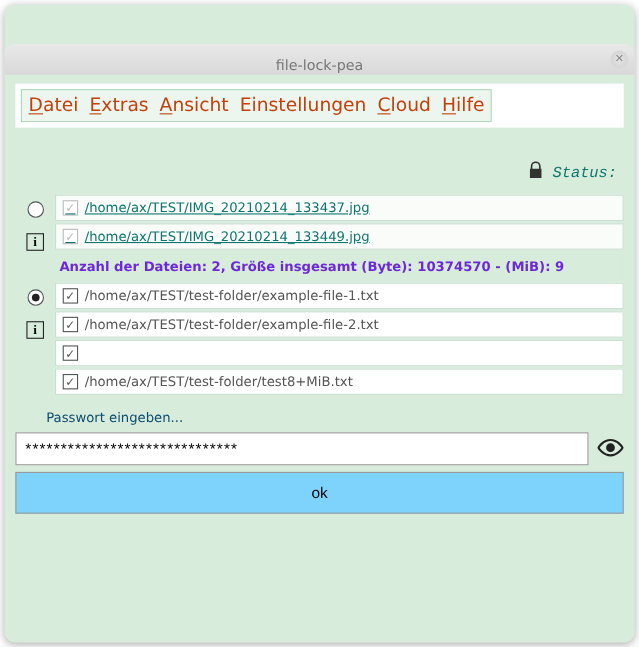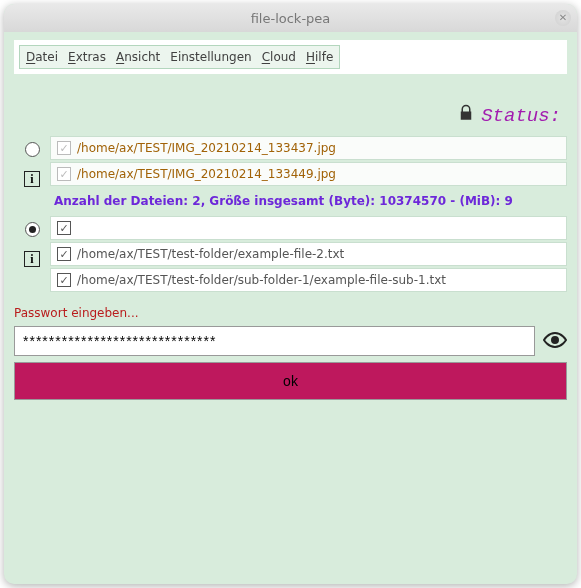--- a/index.html
+++ b/index.html
@@ -21,27 +21,28 @@
     overflow: hidden;
     box-shadow: 0 2px 8px rgba(0,0,0,0.3);
     background: #d8ecdc;
     display: flex;
     flex-direction: column;
   }
   .titlebar {
     height: 28px;
     background: linear-gradient(#e9e9e9, #d8d8d8);
     display: flex;
-    align-items: center;
+    align-items: flex-end;
     justify-content: center;
     position: relative;
     color: #777;
     font-size: 13px;
     border-top-left-radius: 10px;
     border-top-right-radius: 10px;
+    margin-top: 36px;
   }
   .close-btn {
     position: absolute;
     right: 6px;
     top: 6px;
     width: 16px;
     height: 16px;
     border-radius: 50%;
     background: radial-gradient(#e4e4e4,#cfcfcf);
     color: #888;
@@ -61,35 +62,35 @@
     background: #fff;
     padding: 4px;
     border: 1px solid transparent;
   }
   .menubar {
     display: inline-flex;
     gap: 10px;
     padding: 4px 6px;
     background: #ecf5ee;
     border: 1px solid #b3d6bd;
-    color: #404040;
-    font-size: 12px;
+    color: #c2410c;
+    font-size: 17px;
   }
   .menubar span { cursor: pointer; }
   .under { text-decoration: underline; text-underline-offset: 2px; }
   .status-row {
     display: flex;
     justify-content: flex-end;
     align-items: center;
     gap: 6px;
     padding: 24px 6px 2px 0;
     font-family: "Courier New", monospace;
     font-style: italic;
-    color: #a21caf;
-    font-size: 19px;
+    color: #0f766e;
+    font-size: 14px;
   }
   .lock-icon svg { width: 18px; height: 18px; }
   .groups {
     background: #d8ecdc;
     display: flex;
     flex-direction: column;
   }
   .group {
     display: flex;
     align-items: stretch;
@@ -122,50 +123,50 @@
   }
   .group-right { flex:1; display:flex; flex-direction:column; }
   .file-row {
     display:flex; align-items:center; gap:6px;
     padding: 4px 6px;
     border: 1px solid #c9dfcf;
     background: #fff;
     color: #555;
     margin-bottom: 2px;
   }
-  .file-row.dim { color:#a16207; background:#fafcfa; }
+  .file-row.dim { color:#0f766e; background:#fafcfa;text-decoration:underline; }
   .file-row.dim .chk { border-color:#bbb; }
   .chk {
     width:14px;height:14px;border:1px solid #555;background:#fff;
     display:flex;align-items:center;justify-content:center;
     font-size:11px;cursor:pointer;flex-shrink:0;
   }
   .chk.on::after { content:"✓"; }
   .chk.on.dim::after { content:"✓"; color:#bbb; }
   .summary {
     padding: 6px 4px 8px 4px;
     color:#6d28d9;
   }
   .summary.bold { font-weight:bold; }
-  .pw-label { color:#b91c1c; padding-top:6px; }
+  .pw-label { color:#0c4a6e; padding-top:6px;margin-left:28px; }
   .pw-row { display:flex; gap:8px; align-items:center; }
   .pw-input {
     flex:1;
     padding:6px 8px;
     border:1px solid #999;
     background:#fff;
     font-size:14px;
     letter-spacing:1px;
   }
   .eye { cursor:pointer; }
   .eye svg { width:24px; height:24px; }
   .ok-btn {
     width:100%;
     padding:10px;
-    background:#be185d;
+    background:#7dd3fc;
     border:1px solid #999;
     font-size:14px;
     cursor:pointer;
   }
 </style>
 </head>
 <body>
 
 <div class="window">
   <div class="titlebar">
@@ -216,28 +217,32 @@
         <div class="group">
           <div class="group-left">
             <div class="radio">
               <div class="dot"></div>
             </div>
             <div class="info-box">i</div>
           </div>
           <div class="group-right">
             <div class="file-row">
               <div class="chk on"></div>
+              <span>/home/ax/TEST/test-folder/example-file-1.txt</span>
             </div>
             <div class="file-row">
               <div class="chk on"></div>
               <span>/home/ax/TEST/test-folder/example-file-2.txt</span>
             </div>
             <div class="file-row">
               <div class="chk on"></div>
-              <span>/home/ax/TEST/test-folder/sub-folder-1/example-file-sub-1.txt</span>
+            </div>
+            <div class="file-row">
+              <div class="chk on"></div>
+              <span>/home/ax/TEST/test-folder/test8+MiB.txt</span>
             </div>
           </div>
         </div>
       </div>
 
     <div class="pw-label">Passwort eingeben...</div>
     <div class="pw-row">
       <input class="pw-input" type="text" value="******************************" style="">
       <span class="eye">
         <svg viewBox="0 0 24 24" fill="none" stroke="#222" stroke-width="2">

